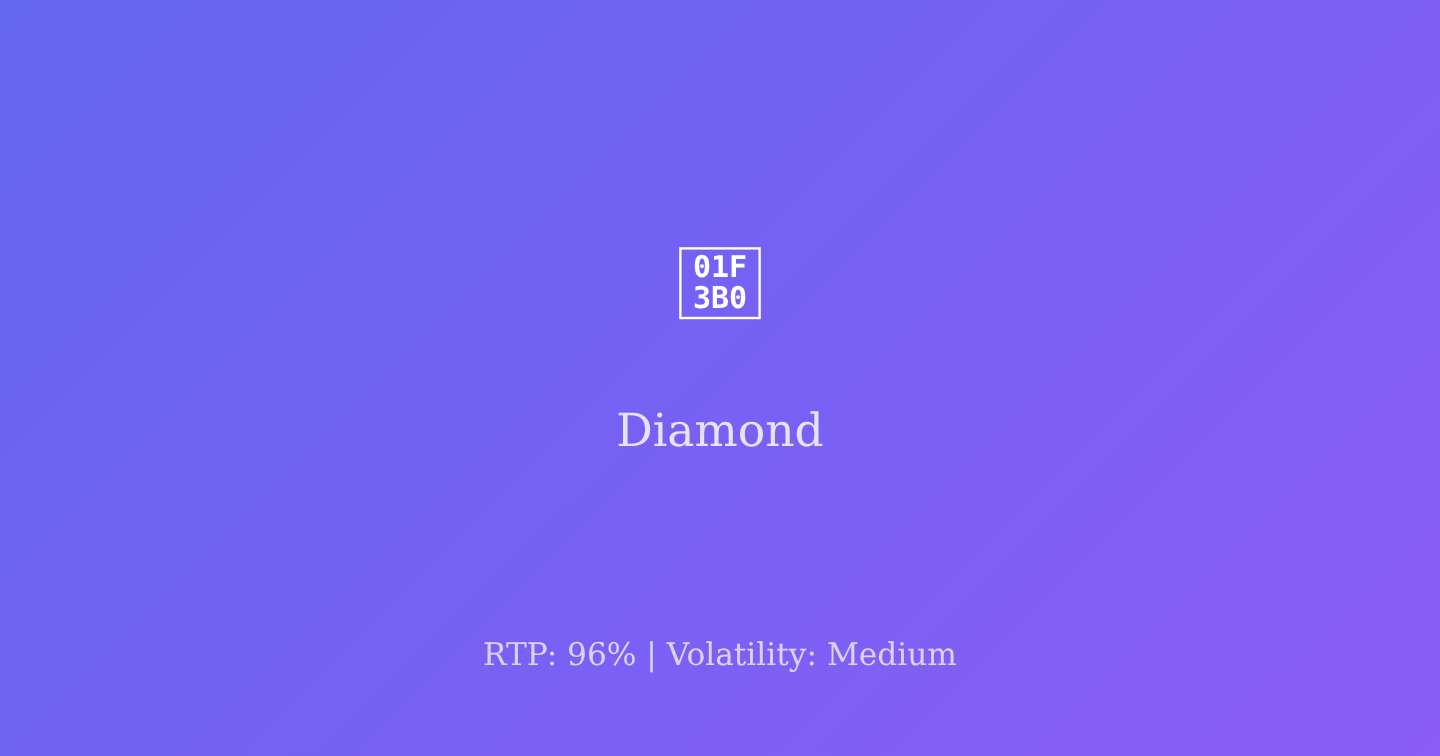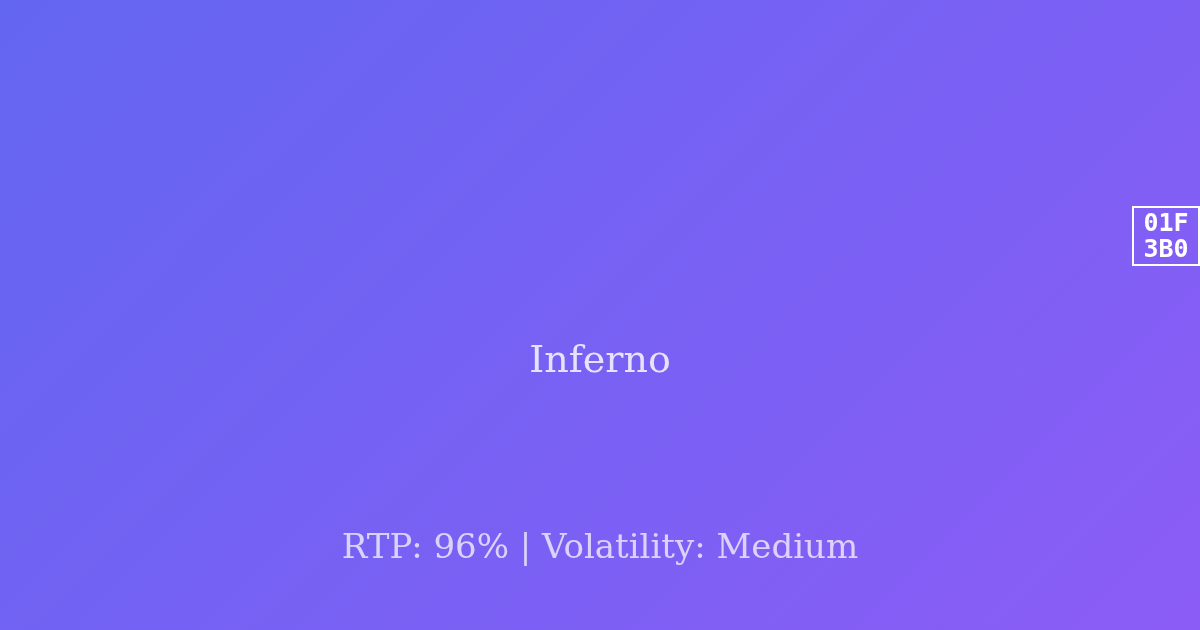--- a/index.html
+++ b/index.html
@@ -31,21 +31,21 @@
     flex-direction: column;
     align-items: center;
     justify-content: center;
     width: 100%;
     margin-top: -42px;
   }
 
   .title-row {
     display: flex;
     flex-direction: column;
-    align-items: flex-end;
+    align-items: center;
     justify-content: center;
     gap: 26px;
     width: 100%;
   }
 
   .slot-icon {
     display: inline-flex;
     flex-direction: column;
     align-items: center;
     justify-content: center;
@@ -92,21 +92,21 @@
 
   .stats-line {
     position: absolute;
     left: 0;
     right: 0;
     bottom: 68px;
     text-align: center;
     color: rgba(255, 255, 255, 0.72);
     font-family: "DejaVu Serif", "Liberation Serif", serif;
     font-weight: normal;
-    font-size: 34px;
+    font-size: 26px;
     line-height: 32px;
     white-space: nowrap;
   }
 </style>
 </head>
 <body>
 
 <div class="og-card">
 
   <div class="hero-block">
@@ -114,19 +114,19 @@
     <div class="title-row">
 
       <span class="slot-icon">
         <span class="cp-row">01F</span>
         <span class="cp-row">3B0</span>
       </span>
 
 
     </div>
 
-    <div class="provider-name">Inferno</div>
+    <div class="provider-name">Diamond</div>
 
   </div>
 
   <div class="stats-line">RTP: 96% | Volatility: Medium</div>
 
 </div>
 
 </body></html>

